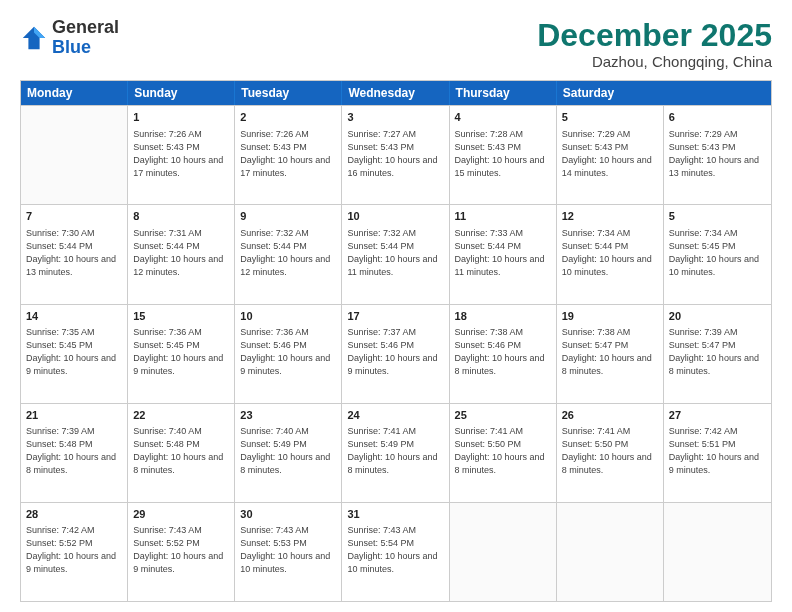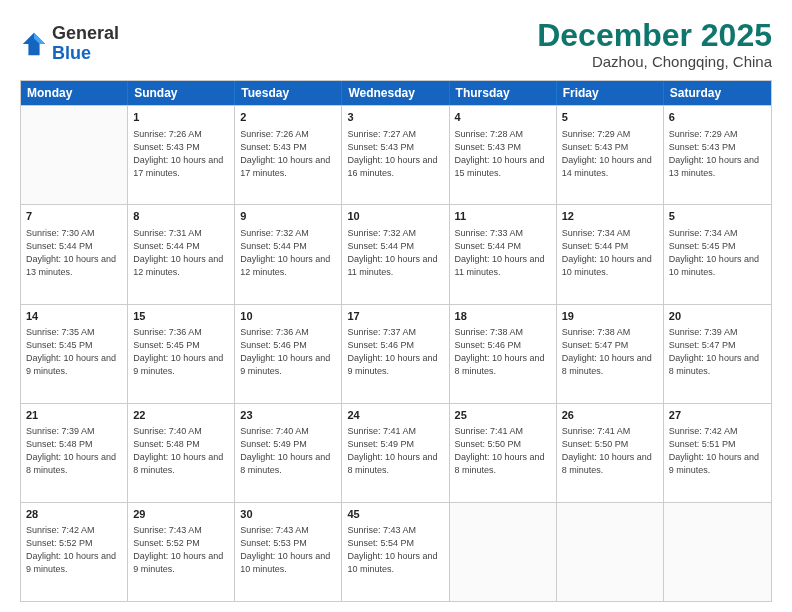--- a/index.html
+++ b/index.html
@@ -13,21 +13,21 @@
     .page {
       width: 792px;
       height: 612px;
       padding: 18px 20px 10px 20px;
       display: flex;
       flex-direction: column;
     }
     .header {
       display: flex;
       justify-content: space-between;
-      align-items: center;
+      align-items: flex-start;
       margin-bottom: 10px;
     }
     .logo {
       display: flex;
       align-items: center;
       gap: 4px;
     }
     .logo-text {
       font-size: 18px;
       font-weight: bold;
@@ -129,21 +129,20 @@
     </div>
   </div>
 
   <div class="calendar">
     <div class="cal-header">
     <div class="cal-header-cell">Monday</div>
         <div class="cal-header-cell">Sunday</div>
         <div class="cal-header-cell">Tuesday</div>
         <div class="cal-header-cell">Wednesday</div>
         <div class="cal-header-cell">Thursday</div>
-        <div class="cal-header-cell">Friday</div>
         <div class="cal-header-cell">Saturday</div>
       </div>
     <div class="cal-body">
     <div class="cal-row">
           <div class="cal-cell empty"></div>
           <div class="cal-cell">
             <span class="day-num">1</span>
             <p>Sunrise: 7:26 AM<br>Sunset: 5:43 PM<br>Daylight: 10 hours and 17 minutes.</p>
           </div>
           <div class="cal-cell">
@@ -264,21 +263,21 @@
           </div>
           <div class="cal-cell">
             <span class="day-num">29</span>
             <p>Sunrise: 7:43 AM<br>Sunset: 5:52 PM<br>Daylight: 10 hours and 9 minutes.</p>
           </div>
           <div class="cal-cell">
             <span class="day-num">30</span>
             <p>Sunrise: 7:43 AM<br>Sunset: 5:53 PM<br>Daylight: 10 hours and 10 minutes.</p>
           </div>
           <div class="cal-cell">
-            <span class="day-num">45</span>
+            <span class="day-num">31</span>
             <p>Sunrise: 7:43 AM<br>Sunset: 5:54 PM<br>Daylight: 10 hours and 10 minutes.</p>
           </div>
           <div class="cal-cell empty"></div>
           <div class="cal-cell empty"></div>
           <div class="cal-cell empty"></div>
         </div>
       </div>
   </div>
 </div>
 

